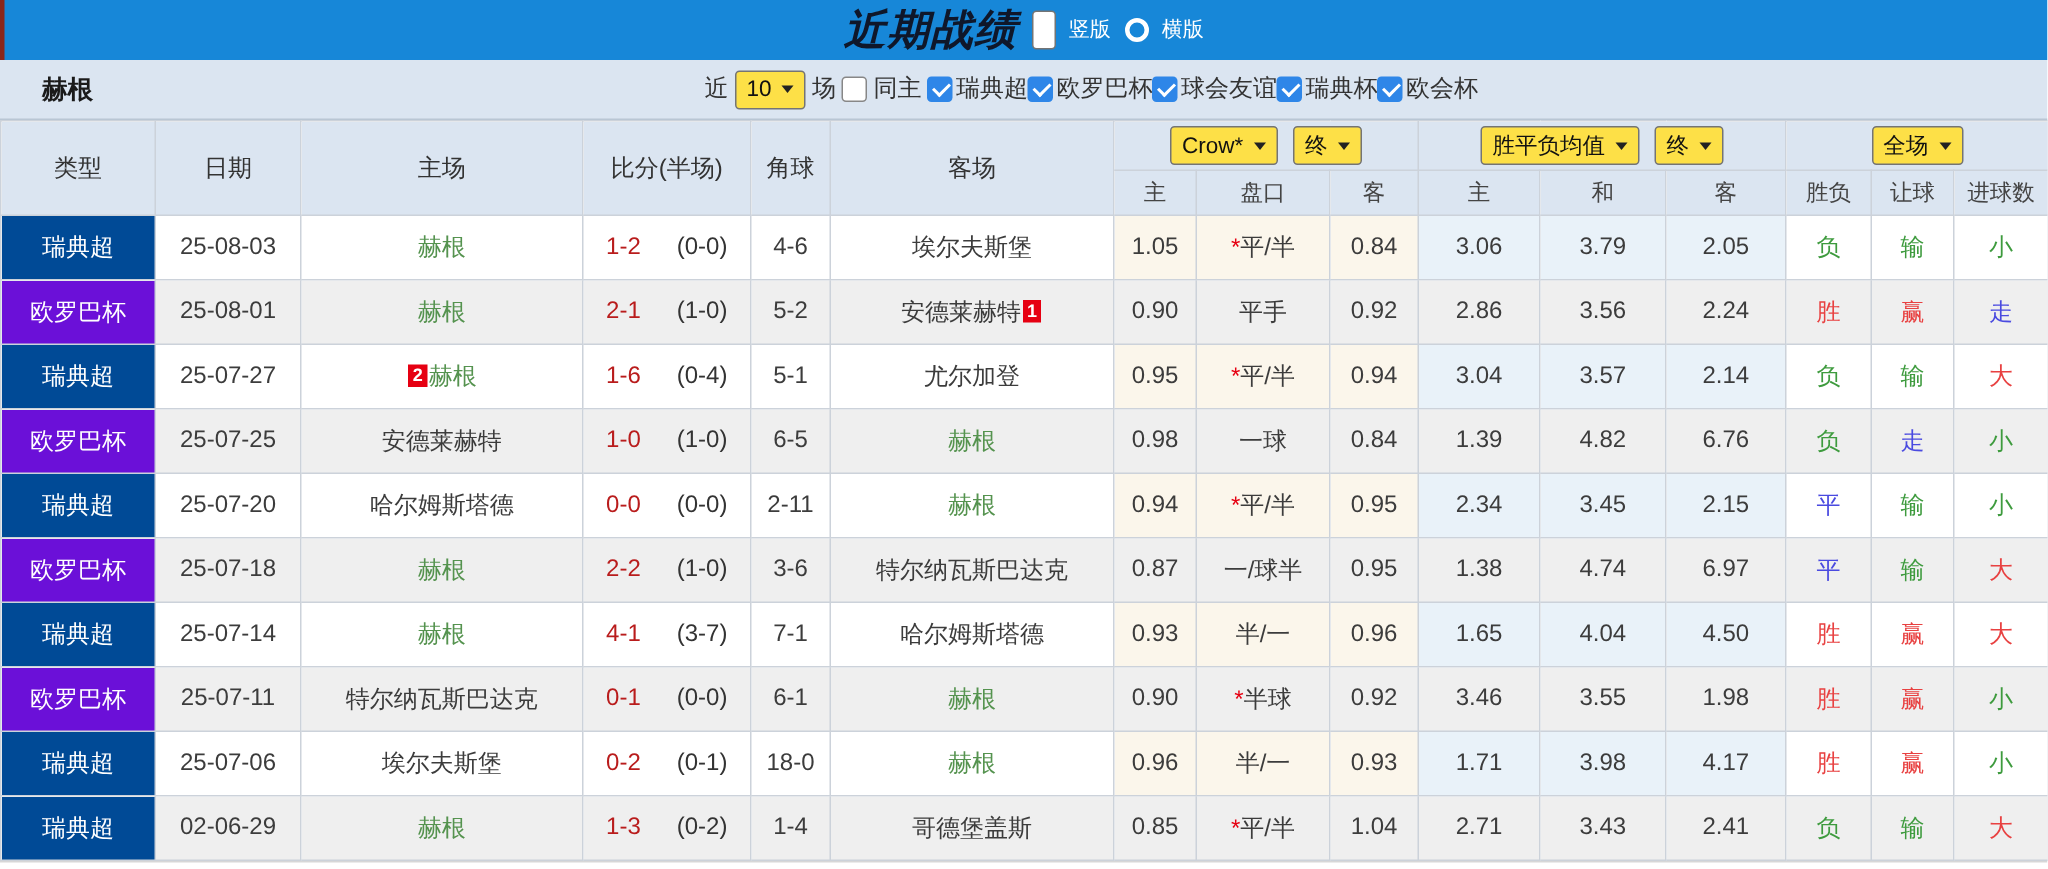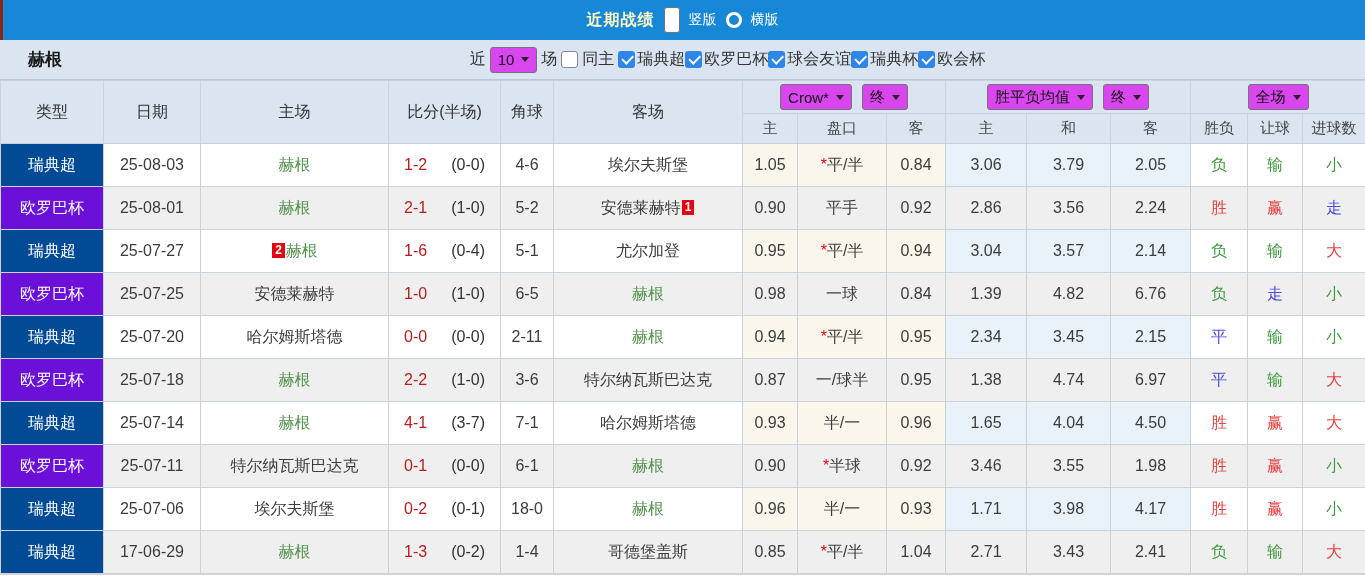--- a/index.html
+++ b/index.html
@@ -1,31 +1,31 @@
 <!DOCTYPE html>
 <html><head>
 <meta charset="utf-8">
 <style>
   html,body{margin:0;padding:0;background:#fff;}
   body{width:1365px;height:579px;overflow:hidden;font-family:"Liberation Sans","DejaVu Sans",sans-serif;}
 
   
   .topbar{position:relative;height:40px;background:#1787d8;display:flex;align-items:center;justify-content:center;gap:9px;}
   .topbar::before{content:"";position:absolute;left:0;top:0;width:3px;height:100%;background:#8b261b;}
-  .topbar .title{color:#fef9c3;font-size:16px;font-weight:bold;letter-spacing:1px;}
+  .topbar .title{color:#0f172a;font-size:28px;font-weight:bold;letter-spacing:1px;font-style:italic;}
   .radio{display:inline-block;width:14px;height:14px;border-radius:50%;box-sizing:border-box;cursor:pointer;}
   .radio.sel{background:#fff;}
   .radio.unsel{border:3px solid #fff;background:transparent;width:16px;height:16px;}
   .topbar .rlabel{color:#fff;font-size:14px;}
 
   
   .filterbar{position:relative;height:40px;background:#dbe5f1;display:flex;align-items:center;border-bottom:1px solid #b9c6d4;box-sizing:border-box;}
   .teamname{position:absolute;left:28px;font-size:17px;font-weight:bold;color:#1a1a1a;}
   .filters{margin:0 auto;display:flex;align-items:center;gap:4px;transform:translateX(45px);font-size:16px;color:#333;}
-  .sel{display:inline-flex;align-items:center;gap:7px;background:#d946ef;border:1px solid #747474;border-radius:3px;height:26px;padding:0 7px;font-size:15px;color:#111;cursor:pointer;box-sizing:border-box;}
+  .sel{display:inline-flex;align-items:center;gap:7px;background:#fde047;border:1px solid #747474;border-radius:3px;height:26px;padding:0 7px;font-size:15px;color:#111;cursor:pointer;box-sizing:border-box;}
   .sel .arr{width:0;height:0;border-left:4.5px solid transparent;border-right:4.5px solid transparent;border-top:5.5px solid #222;}
   .cb{display:inline-block;width:17px;height:17px;border-radius:3px;box-sizing:border-box;position:relative;cursor:pointer;flex:none;}
   .cb.unchecked{background:#fff;border:1.6px solid #878787;}
   .cb.checked{background:#2e86e8;}
   .cb.checked::after{content:"";position:absolute;left:3.5px;top:4px;width:9px;height:4.5px;border-left:2px solid #fff;border-bottom:2px solid #fff;transform:rotate(-45deg);}
   .lgitem{display:inline-flex;align-items:center;gap:2px;}
 
   
   table{border-collapse:collapse;table-layout:fixed;width:1365px;}
   col.c1{width:103px}col.c2{width:97px}col.c3{width:188px}col.c4{width:112px}col.c5{width:53px}
@@ -322,21 +322,21 @@
     <td>0.93</td>
     <td>1.71</td>
     <td>3.98</td>
     <td>4.17</td>
     <td class="red">胜</td>
     <td class="red">赢</td>
     <td class="green">小</td>
   </tr>
       <tr>
     <td class="navy">瑞典超</td>
-    <td>17-06-29</td>
+    <td>02-06-29</td>
     <td><span class="hl">赫根</span></td>
     <td><span class="score">1-3</span><span class="half">(0-2)</span></td>
     <td>1-4</td>
     <td><span>哥德堡盖斯</span></td>
     <td>0.85</td>
     <td><span class="star">*</span><span>平/半</span></td>
     <td>1.04</td>
     <td>2.71</td>
     <td>3.43</td>
     <td>2.41</td>

